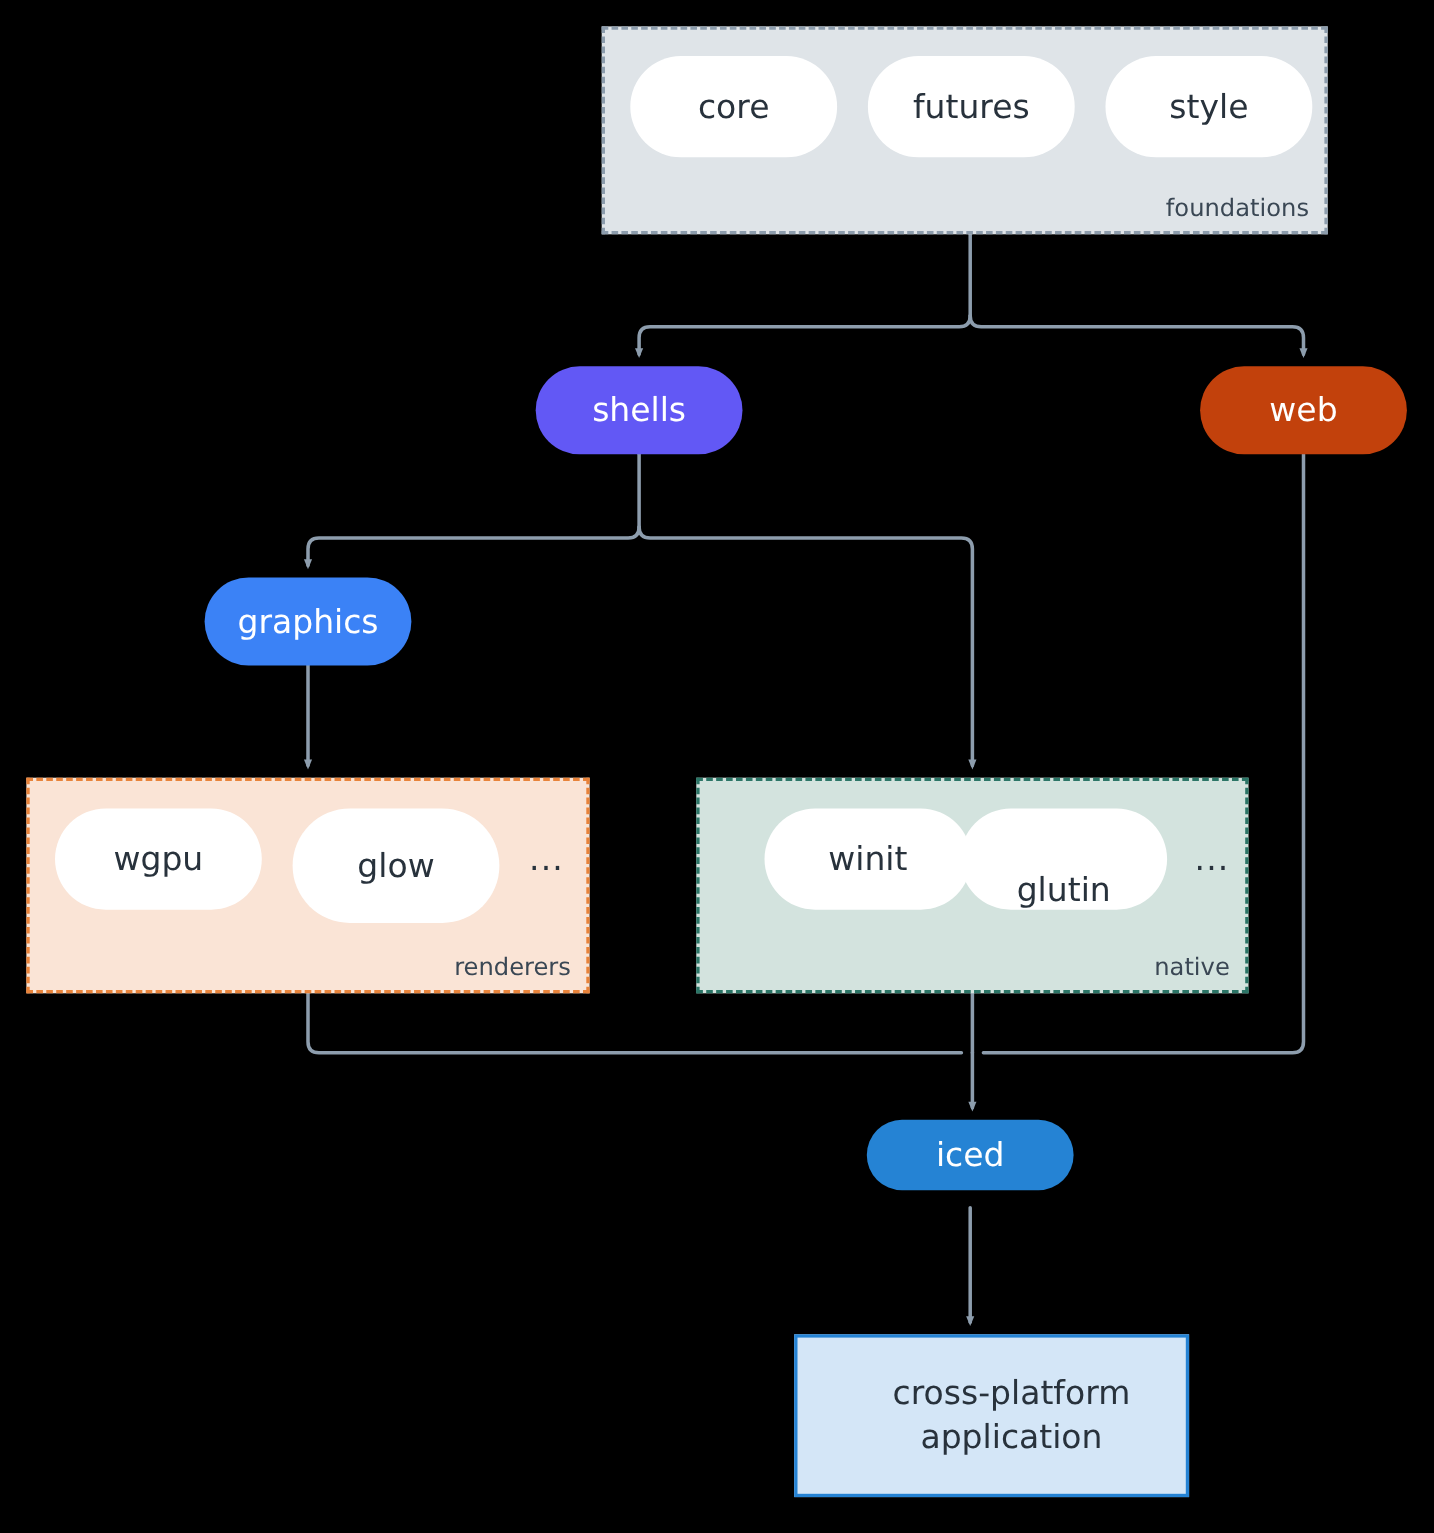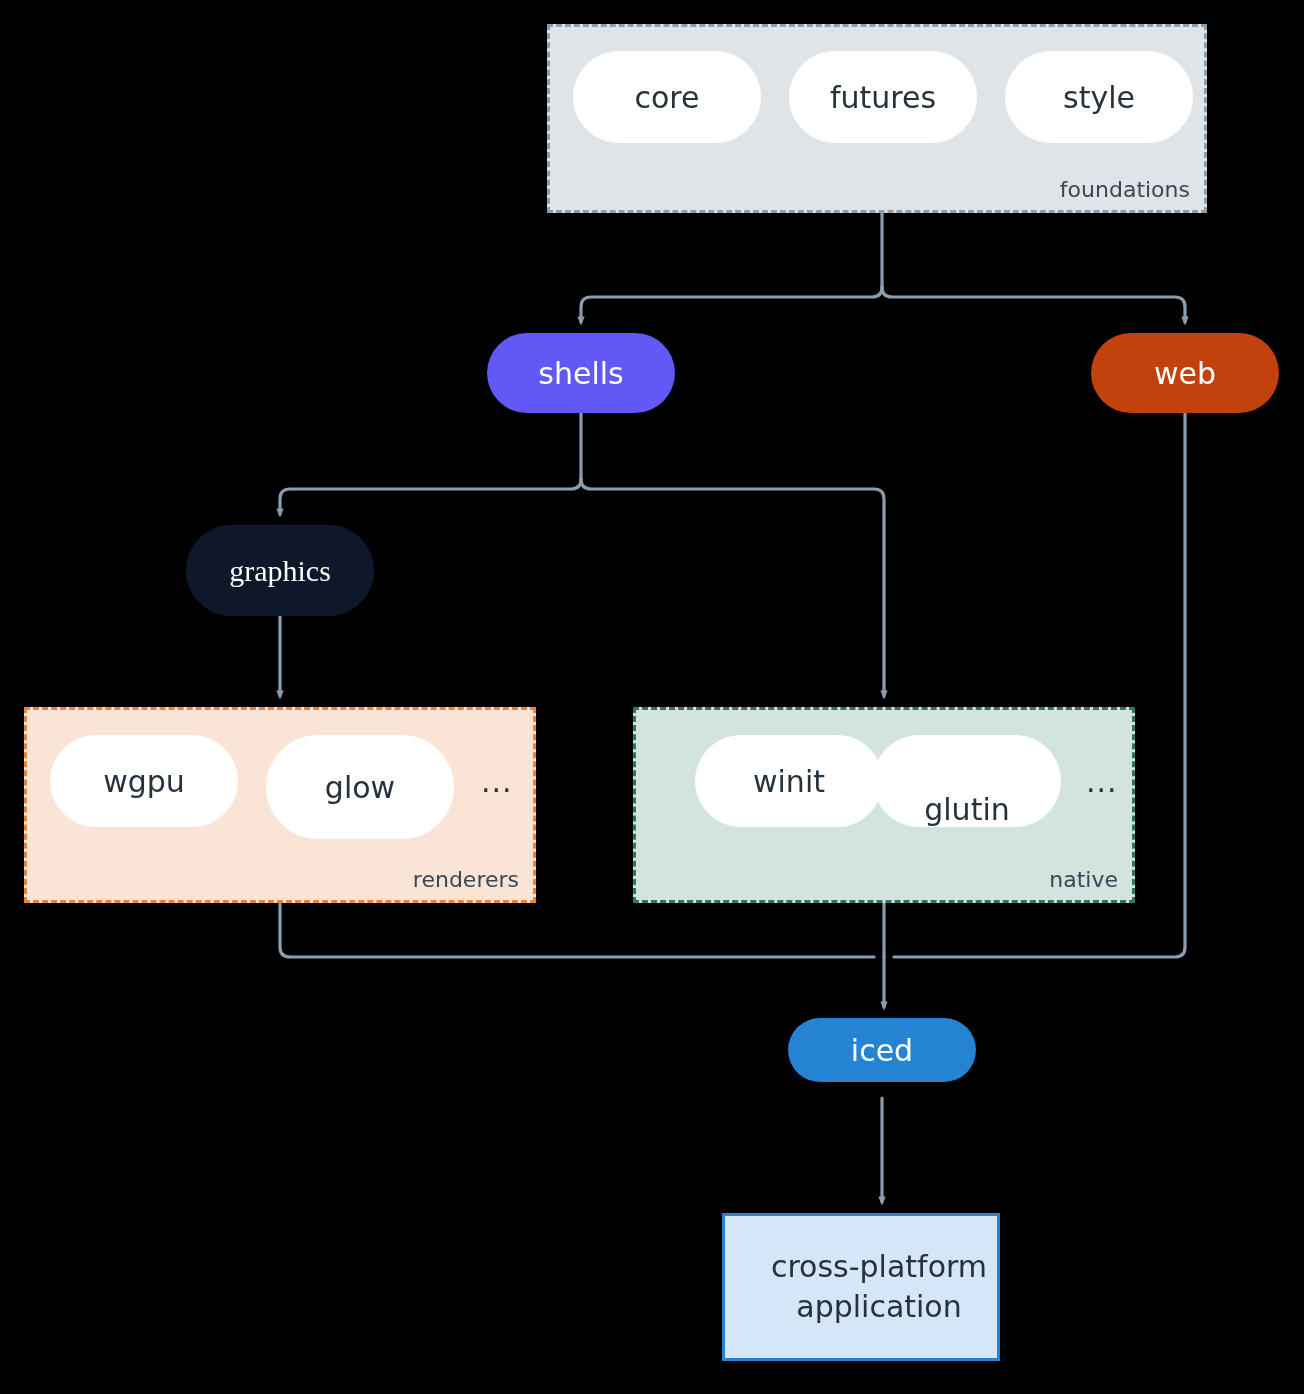--- a/index.html
+++ b/index.html
@@ -120,21 +120,21 @@
   </div>
 
   <div class="pill pill-solid" style="left:487px; top:333px; width:188px; height:80px; background:#6258f5;">
     <span>shells</span>
   </div>
 
   <div class="pill pill-solid" style="left:1091px; top:333px; width:188px; height:80px; background:#c2410c;">
     <span>web</span>
   </div>
 
-  <div class="pill pill-solid" style="left:186px; top:525px; width:188px; height:91px; background:#0f172a;font-family:Liberation Serif, serif;">
+  <div class="pill pill-solid" style="left:186px; top:525px; width:188px; height:80px; background:#3b82f6;">
     <span>graphics</span>
   </div>
 
   <div class="group-box" style="left:24px; top:707px; width:512px; height:196px; background:#fae4d6; border:3px dashed #e8833a;">
     <span class="group-label">renderers</span>
   </div>
   <div class="pill pill-white" style="left:50px; top:735px; width:188px; height:92px;">
     <span>wgpu</span>
   </div>
   <div class="pill pill-white" style="left:266px; top:735px; width:188px; height:104px;">
@@ -150,18 +150,18 @@
   </div>
   <div class="pill pill-white" style="left:873px; top:735px; width:188px; height:92px;align-items:flex-end;">
     <span>glutin</span>
   </div>
   <span class="ellipsis" style="left:1086px; top:764px;">...</span>
 
   <div class="pill pill-solid" style="left:788px; top:1018px; width:188px; height:64px; background:#2583d4;">
     <span>iced</span>
   </div>
 
-  <div class="rect-node" style="left:722px; top:1213px; width:278px; height:148px; background:#d4e6f7; border:3px solid #2583d4; color:#28323c;padding-left:36px;">
+  <div class="rect-node" style="left:722px; top:1213px; width:359px; height:148px; background:#d4e6f7; border:3px solid #2583d4; color:#28323c;padding-left:36px;">
     <span>cross-platform</span>
     <span>application</span>
   </div>
 
 </div>
 
 </body></html>

